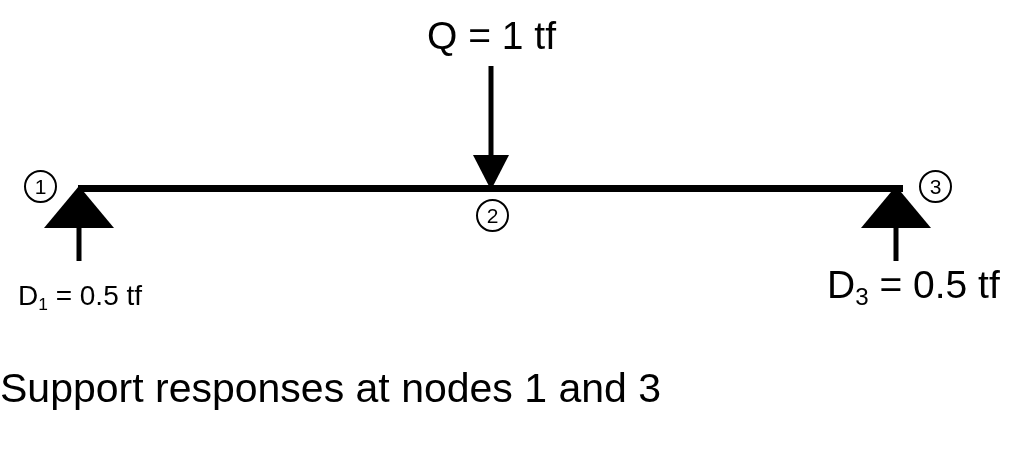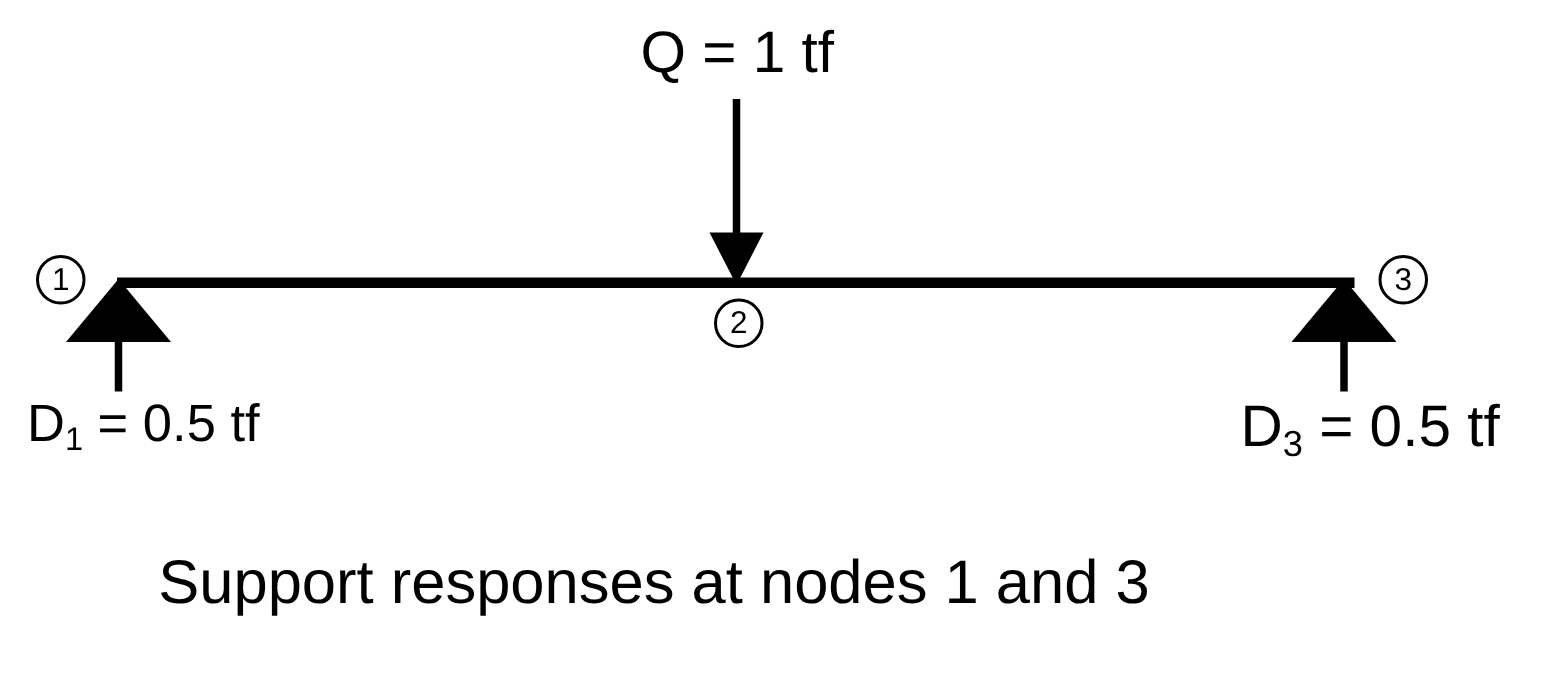--- a/index.html
+++ b/index.html
@@ -27,37 +27,36 @@
     font-family: "Liberation Sans", sans-serif;
     line-height: 1;
   }
   #load-label {
     left: 427px;
     top: 16px;
     font-size: 39px;
   }
   #reaction-left-label {
     left: 18px;
-    top: 265px;
-    font-size: 35px;
+    top: 282px;
+    font-size: 28px;
   }
   #reaction-right-label {
     left: 827px;
     top: 265px;
     font-size: 39px;
   }
   .lbl sub {
     font-size: 0.62em;
     vertical-align: -0.28em;
   }
   #caption {
     left: 0;
     top: 368px;
     width: 872px;
-    text-align: center;
     font-size: 41px;
   }
 
   
   #beam {
     position: absolute;
     left: 78px;
     top: 185px;
     width: 825px;
     height: 7px;

